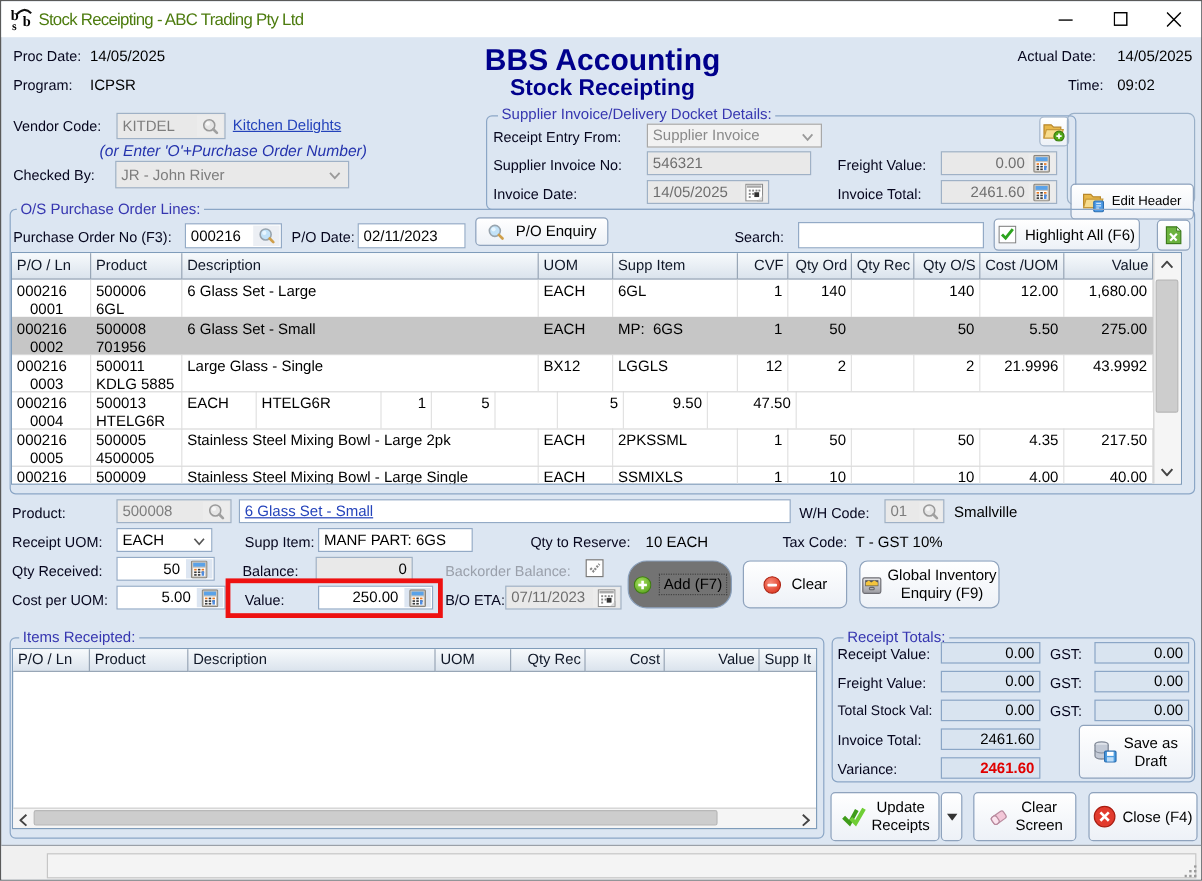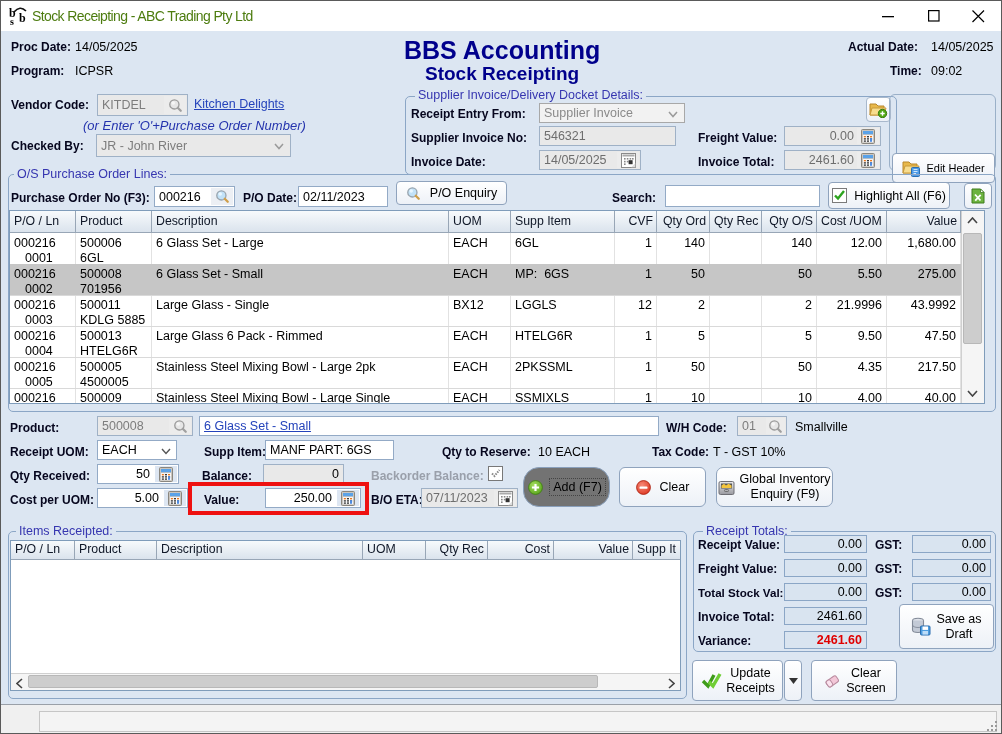--- a/index.html
+++ b/index.html
@@ -1,21 +1,21 @@
 <!DOCTYPE html>
 <html><head>
 <meta charset="utf-8">
 <style>
 * { margin:0; padding:0; box-sizing:border-box; }
 body { font-family:"Liberation Sans", sans-serif; background:#fff; }
 .win { position:relative; width:1002px; height:734px; border:1px solid #5a5a5a; background:#dce6f2; overflow:hidden; font-family:"Liberation Sans", sans-serif; }
 .abs { position:absolute; }
 .titlebar { position:absolute; left:0; top:0; width:1000px; height:30px; background:#fff; }
 .title-txt { position:absolute; left:31px; top:7px; font-size:14px; letter-spacing:-0.6px; color:#4d7c0f; }
-.lbl { position:absolute; font-size:12px; font-weight:bold; color:#06061e; white-space:nowrap; }
+.lbl { position:absolute; font-size:12px; font-weight:normal; color:#06061e; white-space:nowrap; }
 .val { position:absolute; font-size:12.5px; color:#000; white-space:nowrap; }
 .grp { position:absolute; border:1px solid #8ba6c6; border-radius:5px; }
 .grp-lbl { position:absolute; font-size:12.5px; color:#3636b0; background:#dce6f2; padding:0 3px; white-space:nowrap; }
 .fld { position:absolute; border:1px solid #93aac6; background:#fff; font-size:12.5px; color:#000; display:flex; align-items:center; padding:0 4px; white-space:nowrap; overflow:hidden; }
 .fld.dis { background:#e9e9e9; color:#7d7d7d; border-color:#9fb1c6; }
 .fld.right { justify-content:flex-end; }
 .btn { position:absolute; border:1px solid #8fa3bd; border-radius:4px; background:linear-gradient(#ffffff,#edf1f7); display:flex; align-items:center; justify-content:center; font-size:12.5px; color:#000; white-space:nowrap; text-align:center; }
 .link { color:#2443bb; text-decoration:underline; }
 .ital { position:absolute; font-size:13px; font-style:italic; color:#2433ad; white-space:nowrap; }
 svg { display:block; }
@@ -261,21 +261,20 @@
       <div class="c rt" style="width:42px">12</div>
       <div class="c rt" style="width:53px">2</div>
       <div class="c rt" style="width:52px"></div>
       <div class="c rt" style="width:55px">2</div>
       <div class="c rt" style="width:70px">21.9996</div>
       <div class="c rt" style="width:74px">43.9992</div>
     </div>
     <div class="row" style="top:115px;height:31px">
       <div class="c" style="width:66px">000216<br><span style="padding-left:11px">0004</span></div>
       <div class="c" style="width:76px">500013<br>HTELG6R</div>
-      <div class="c" style="width:297px">Large Glass 6 Pack - Rimmed</div>
       <div class="c" style="width:62px">EACH</div>
       <div class="c" style="width:104px">HTELG6R</div>
       <div class="c rt" style="width:42px">1</div>
       <div class="c rt" style="width:53px">5</div>
       <div class="c rt" style="width:52px"></div>
       <div class="c rt" style="width:55px">5</div>
       <div class="c rt" style="width:70px">9.50</div>
       <div class="c rt" style="width:74px">47.50</div>
     </div>
     <div class="row" style="top:146px;height:31px">
@@ -549,20 +548,27 @@
   </div>
   <div class="btn" style="left:810px;top:659px;width:86px;height:41px;line-height:15px">
     <svg width="20" height="18" viewBox="0 0 20 18" style="margin-right:4px">
         <g transform="rotate(-35 10 9)">
           <rect x="4" y="6" width="12" height="7" rx="2" fill="#f3c7d8" stroke="#b88a9e"></rect>
           <rect x="4" y="6" width="5" height="7" rx="2" fill="#fbe3ee" stroke="#b88a9e"></rect>
         </g>
       </svg>
     <span>Clear<br>Screen</span>
   </div>
+  <div class="btn" style="left:906px;top:659px;width:91px;height:41px">
+    <svg width="19" height="19" viewBox="0 0 19 19" style="margin-right:5px">
+        <circle cx="9.5" cy="9.5" r="8.6" fill="#e23b2e" stroke="#a81d12"></circle>
+        <path d="M6 6 L13 13 M13 6 L6 13" stroke="#fff" stroke-width="2.2"></path>
+      </svg>
+    Close (F4)
+  </div>
 
   <div class="abs" style="left:0px;top:703px;width:1002px;height:1px;background:#9aa0a8"></div>
   <div class="abs" style="left:0px;top:704px;width:1000px;height:29px;background:#f0f0f0"></div>
   <div class="abs" style="left:38px;top:710px;width:958px;height:21px;border:1px solid #c6c6c6;background:#f4f4f4"></div>
   <svg class="abs" style="left:986px;top:720px" width="11" height="11">
       <g fill="#9a9a9a">
         <rect x="8" y="0" width="2" height="2"></rect>
         <rect x="8" y="4" width="2" height="2"></rect>
         <rect x="8" y="8" width="2" height="2"></rect>
         <rect x="4" y="4" width="2" height="2"></rect>

